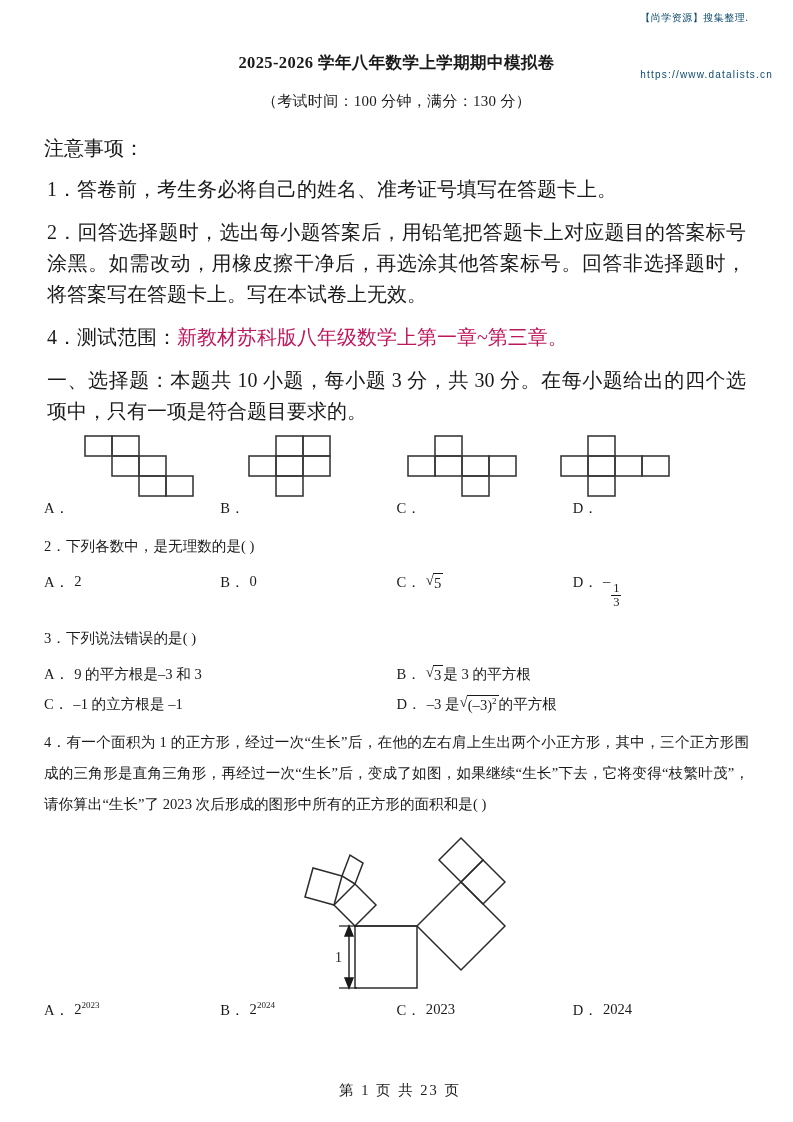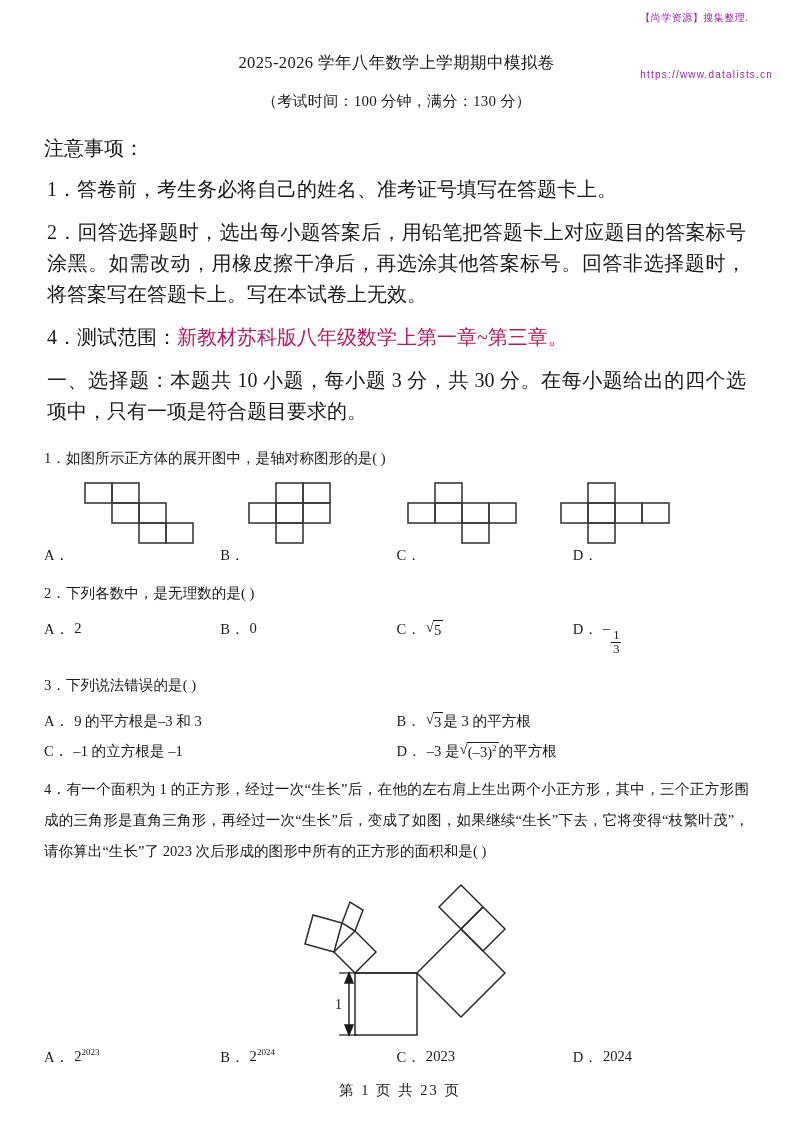--- a/index.html
+++ b/index.html
@@ -16,32 +16,32 @@
     width:793px;height:1122px;
     box-sizing:border-box;
     padding:0 44px;
   }
   
   .watermark{
     position:absolute;
     top:11px;right:20px;
     text-align:left;
     line-height:1.45;
-    color:#a21caf;
+    color:#0c4a6e;
     user-select:none;
     pointer-events:none;
   }
   .wm-line1{font-size:10px;font-family:"Liberation Sans","DejaVu Sans",sans-serif;letter-spacing:.5px;}
   .wm-line2{font-size:10px;font-family:Liberation Sans, sans-serif;letter-spacing:1.2px;margin-top:42px;}
 
   
   .doc-title{
     text-align:center;
     font-size:16.5px;
-    font-weight:normal;
+    font-weight:bold;
     margin:0;
     padding-top:52px;
     letter-spacing:.4px;
   }
   .doc-subtitle{
     text-align:center;
     font-size:15px;
     margin:0;
     padding-top:18px;
     letter-spacing:.3px;
@@ -146,21 +146,20 @@
   <h1 class="doc-title">2025-2026 学年八年数学上学期期中模拟卷</h1>
   <div class="doc-subtitle">（考试时间：100 分钟，满分：130 分）</div>
 
   <div class="notice-head">注意事项：</div>
   <p class="para">1．答卷前，考生务必将自己的姓名、准考证号填写在答题卡上。</p>
   <p class="para">2．回答选择题时，选出每小题答案后，用铅笔把答题卡上对应题目的答案标号涂黑。如需改动，用橡皮擦干净后，再选涂其他答案标号。回答非选择题时，将答案写在答题卡上。写在本试卷上无效。</p>
   <p class="para"><span>4．测试范围：</span><span class="red">新教材苏科版八年级数学上第一章~第三章。</span></p>
 
   <p class="para">一、选择题：本题共 10 小题，每小题 3 分，共 30 分。在每小题给出的四个选项中，只有一项是符合题目要求的。</p>
 
-  <p class="question"><span>1．</span><span>如图所示正方体的展开图中，是轴对称图形的是</span><span>(        )</span></p>
 
   <div class="nets-row">
 
     <div class="net" style="left:40px;">
       <svg width="122" height="62" viewBox="0 0 122 62">
         <g fill="none" stroke="#3a3a3a" stroke-width="1.6">
           <rect x="1" y="1" width="27" height="20"></rect>
           <rect x="28" y="1" width="27" height="20"></rect>
           <rect x="28" y="21" width="27" height="20"></rect>
           <rect x="55" y="21" width="27" height="20"></rect>

